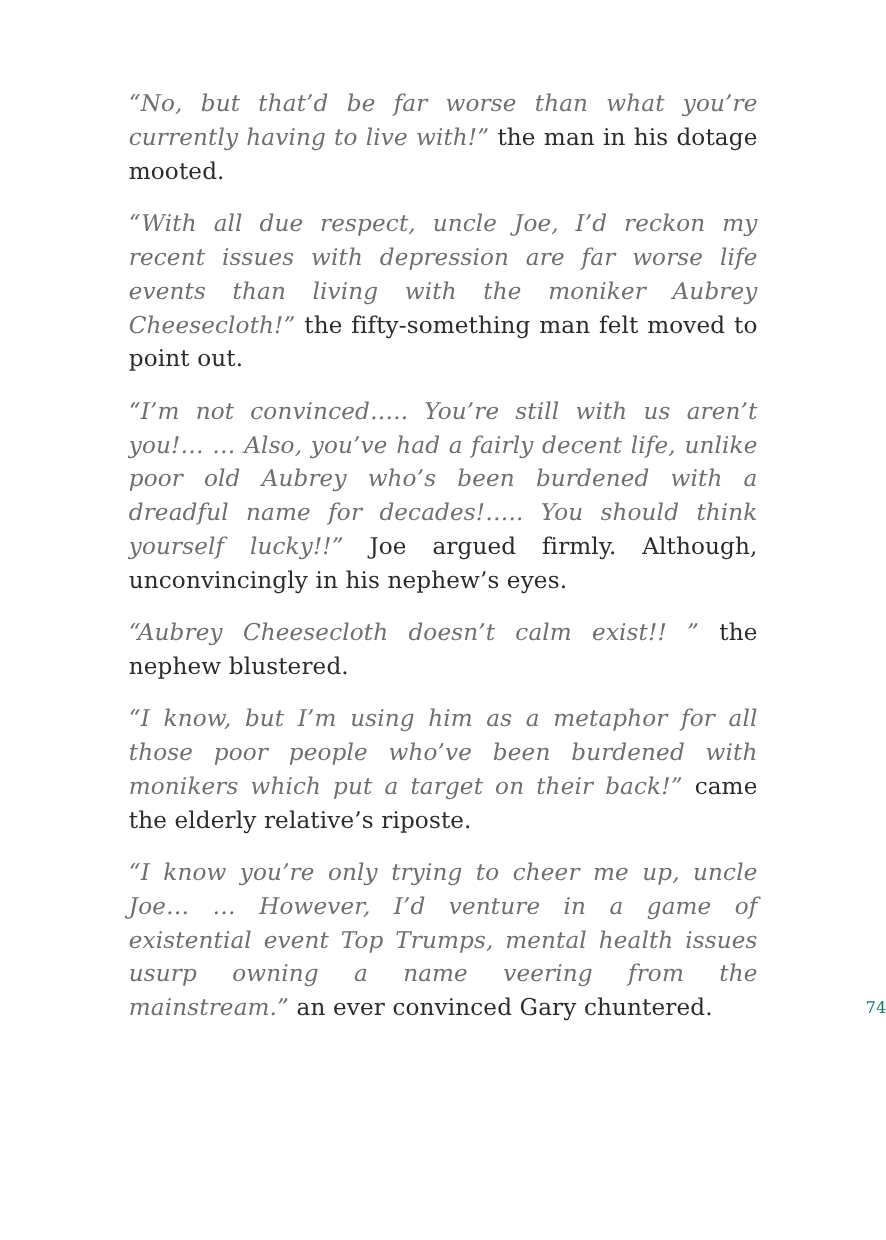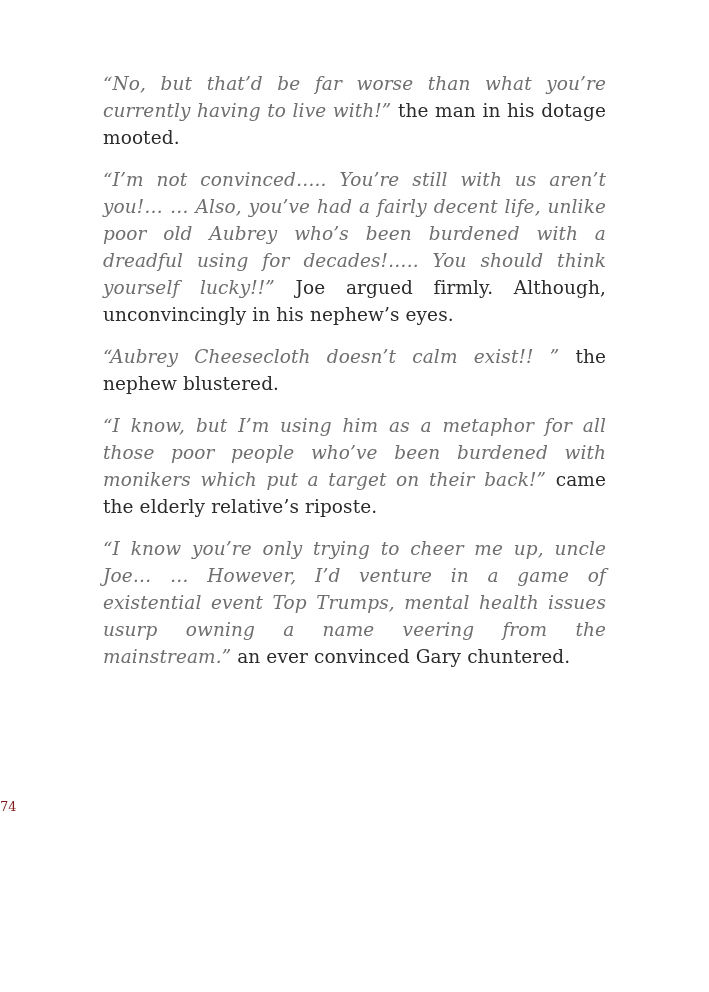--- a/index.html
+++ b/index.html
@@ -34,36 +34,37 @@
   }
   .attr {
     font-style: normal;
     color: #2b2b2b;
   }
   .page-number {
     position: absolute;
     bottom: 30px;
     left: 0;
     right: 0;
-    text-align: left;
+    text-align: right;
     font-size: 13px;
-    color: #7f1d1d;
+    color: #0f766e;
     font-family: "DejaVu Serif", serif;
   }
 </style>
 </head>
 <body>
 
 <div class="page">
   <div class="content">
 
     <p class="para"><span class="quote">“No, but that’d be far worse than what you’re currently having to live with!” </span><span class="attr">the man in his dotage mooted.</span></p>
 
+    <p class="para"><span class="quote">“With all due respect, uncle Joe, I’d reckon my recent issues with depression are far worse life events than living with the moniker Aubrey Cheesecloth!” </span><span class="attr">the fifty-something man felt moved to point out.</span></p>
 
-    <p class="para"><span class="quote">“I’m not convinced….. You’re still with us aren’t you!… … Also, you’ve had a fairly decent life, unlike poor old Aubrey who’s been burdened with a dreadful using for decades!….. You should think yourself lucky!!” </span><span class="attr">Joe argued firmly. Although, unconvincingly in his nephew’s eyes.</span></p>
+    <p class="para"><span class="quote">“I’m not convinced….. You’re still with us aren’t you!… … Also, you’ve had a fairly decent life, unlike poor old Aubrey who’s been burdened with a dreadful name for decades!….. You should think yourself lucky!!” </span><span class="attr">Joe argued firmly. Although, unconvincingly in his nephew’s eyes.</span></p>
 
     <p class="para"><span class="quote">“Aubrey Cheesecloth doesn’t calm exist!! ” </span><span class="attr">the nephew blustered.</span></p>
 
     <p class="para"><span class="quote">“I know, but I’m using him as a metaphor for all those poor people who’ve been burdened with monikers which put a target on their back!” </span><span class="attr">came the elderly relative’s riposte.</span></p>
 
     <p class="para"><span class="quote">“I know you’re only trying to cheer me up, uncle Joe… … However, I’d venture in a game of existential event Top Trumps, mental health issues usurp owning a name veering from the mainstream.” </span><span class="attr">an ever convinced Gary chuntered.</span></p>
 
 
   </div>
 

